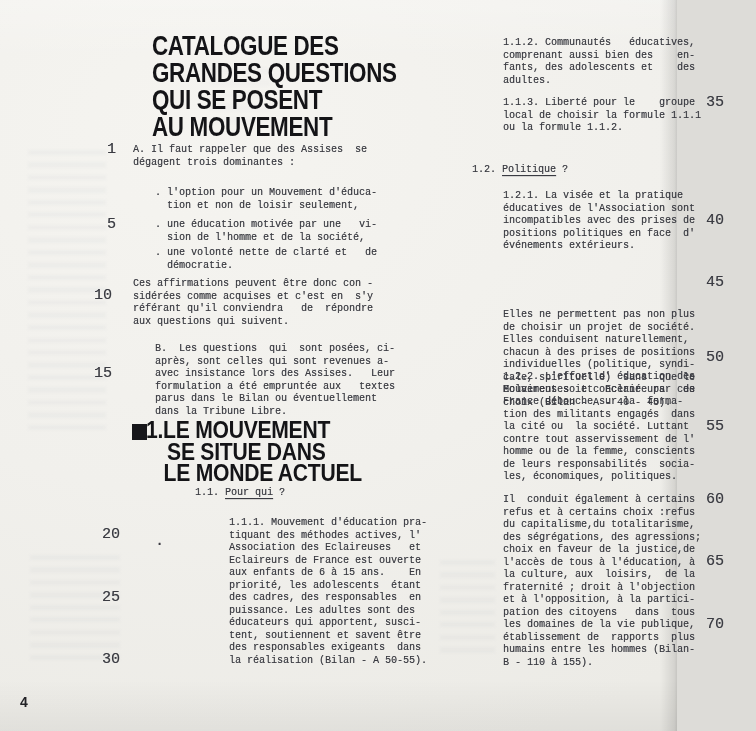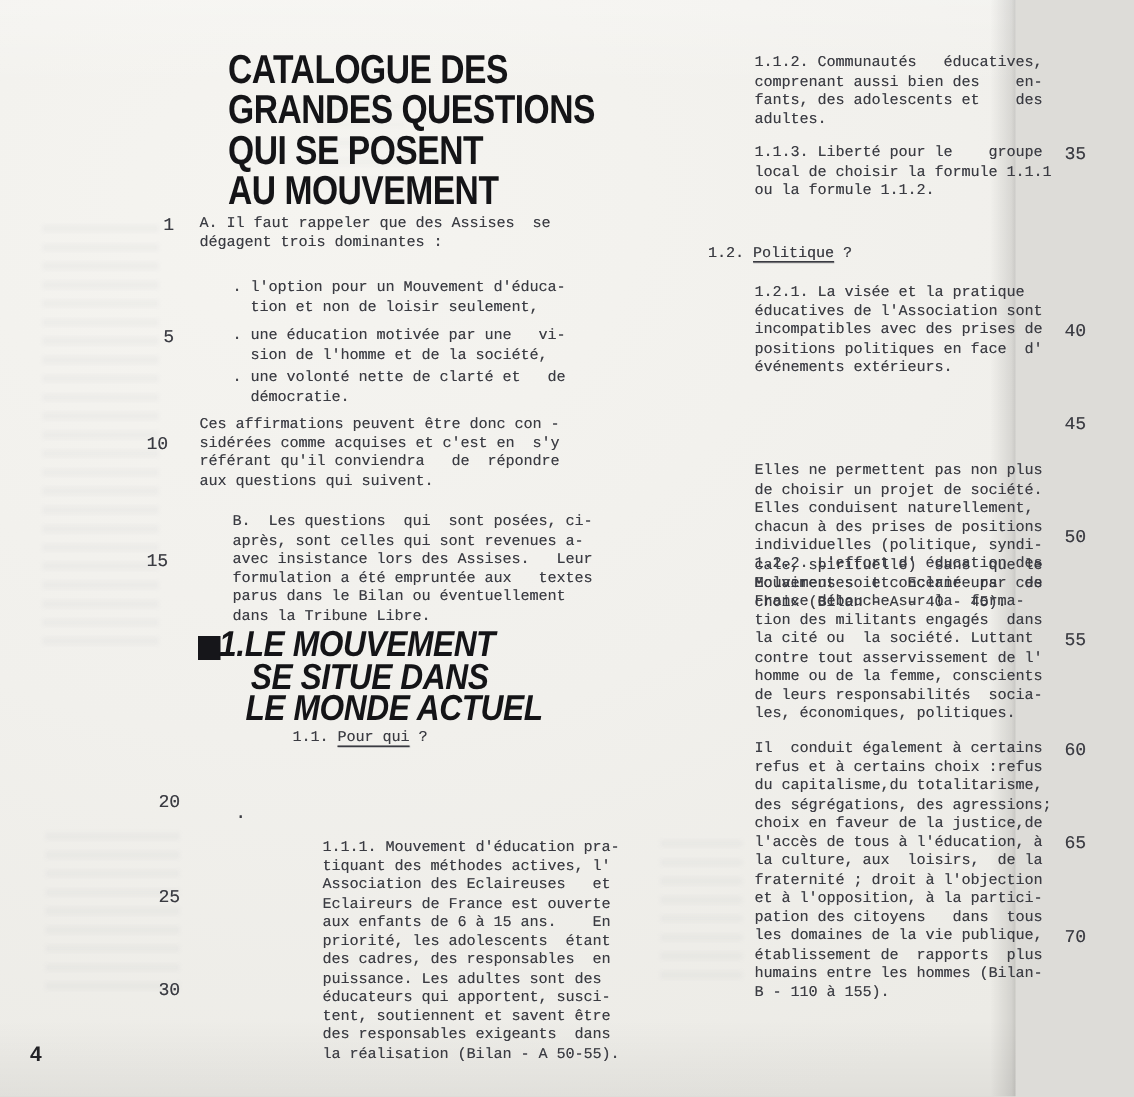--- a/index.html
+++ b/index.html
@@ -20,33 +20,33 @@
     line-height:12.5px;
     color:#3a3b42;
     text-shadow:0.2px 0.3px 0.35px rgba(54,56,64,0.55);
   }
   .marginnum{
     position:absolute;
     width:24px;
     text-align:right;
     white-space:pre;
     font-family:"Liberation Mono","DejaVu Sans Mono",monospace;
-    font-size:12px;line-height:12.5px;
+    font-size:15px;line-height:12.5px;
     color:#3a3b42;
     text-shadow:0.2px 0.3px 0.35px rgba(54,56,64,0.55);
   }
   .title-wrap{position:absolute;left:152px;top:33px;}
   .title-line{
     font-family:"Liberation Sans",sans-serif;
     font-weight:bold;font-size:27px;line-height:27px;
     letter-spacing:-0.4px;color:#141417;
     transform:scaleX(0.83);transform-origin:0 0;
     white-space:pre;
   }
-  .sec-wrap{position:absolute;left:146px;top:419px;font-style:italic;}
+  .sec-wrap{position:absolute;left:146px;top:419px;}
   .sec-line{
     font-family:"Liberation Sans",sans-serif;
     font-weight:bold;font-size:24px;line-height:21.5px;
     letter-spacing:-0.3px;color:#141417;
     transform:scaleX(0.88);transform-origin:0 0;
     white-space:pre;
   }
   .sec-line.ind1{padding-left:24px;}
   .sec-line.ind2{padding-left:20px;}
   .black-square{position:absolute;left:132px;top:424px;width:15px;height:16px;background:#16161a;}
@@ -113,21 +113,21 @@
 
   <div class="black-square"></div>
   <div class="sec-wrap">
     <div class="sec-line">1.LE MOUVEMENT</div>
     <div class="sec-line ind1">SE SITUE DANS</div>
     <div class="sec-line ind2">LE MONDE ACTUEL</div>
   </div>
 
   <div class="mono" style="left:195px;top:487px;"><span>1.1. </span><span class="underlined">Pour qui</span><span> ?</span></div>
 
-  <div class="mono" style="left:215px;top:517px;margin-top:43px;">1.1.1. Mouvement d'éducation pra-
+  <div class="mono" style="left:229px;top:517px;">1.1.1. Mouvement d'éducation pra-
 tiquant des méthodes actives, l'
 Association des Eclaireuses   et
 Eclaireurs de France est ouverte
 aux enfants de 6 à 15 ans.    En
 priorité, les adolescents  étant
 des cadres, des responsables  en
 puissance. Les adultes sont des
 éducateurs qui apportent, susci-
 tent, soutiennent et savent être
 des responsables exigeants  dans

